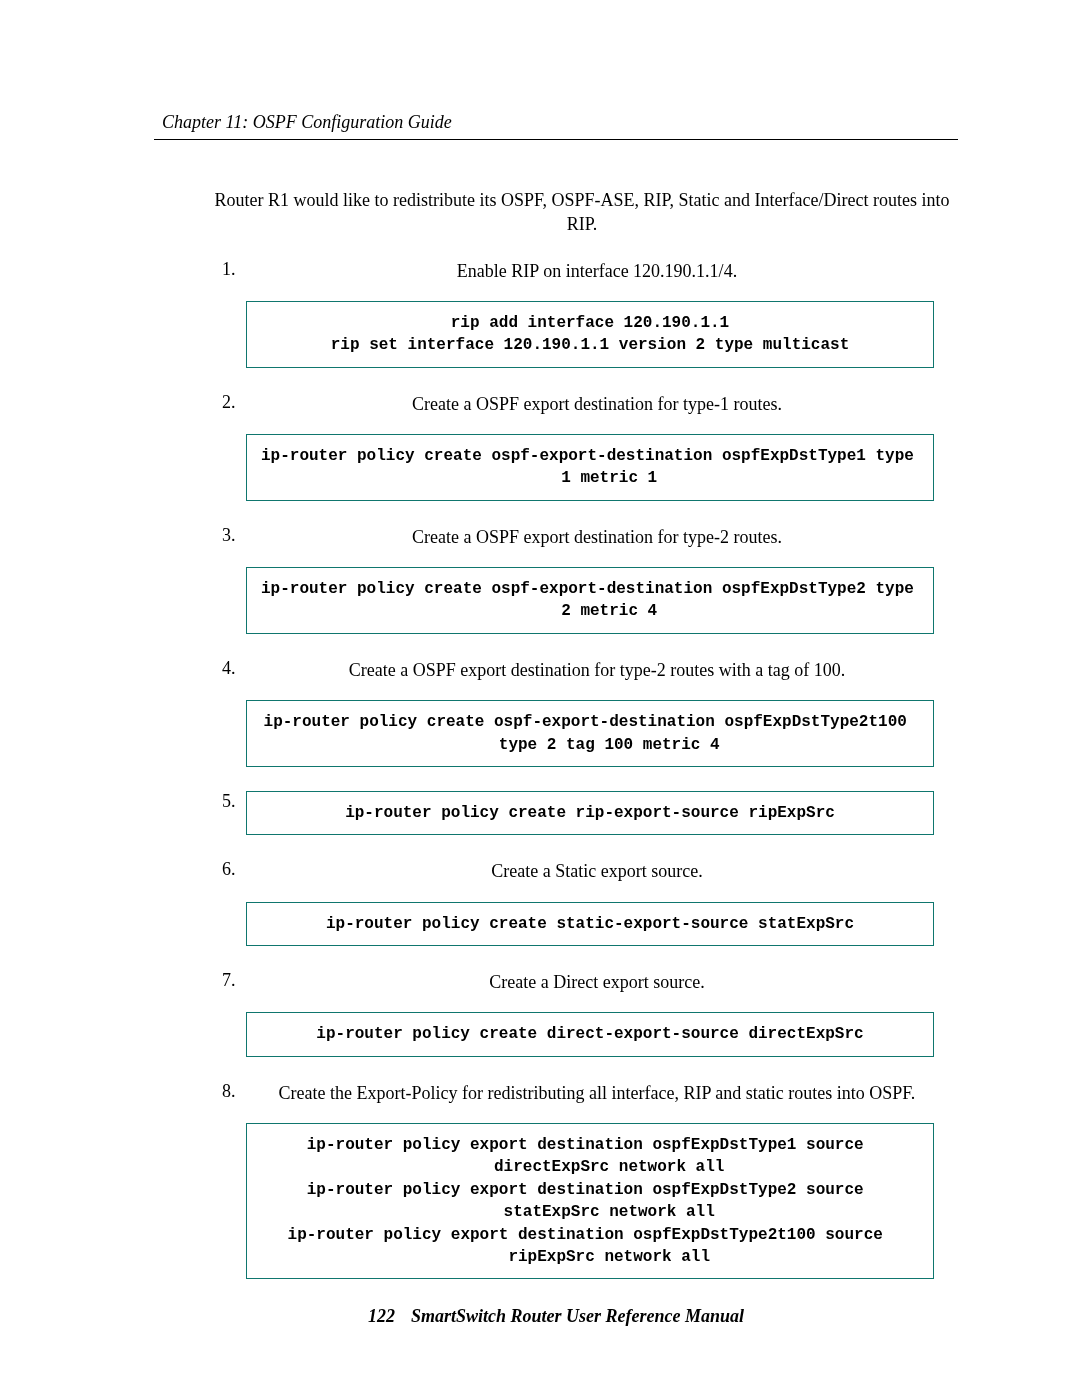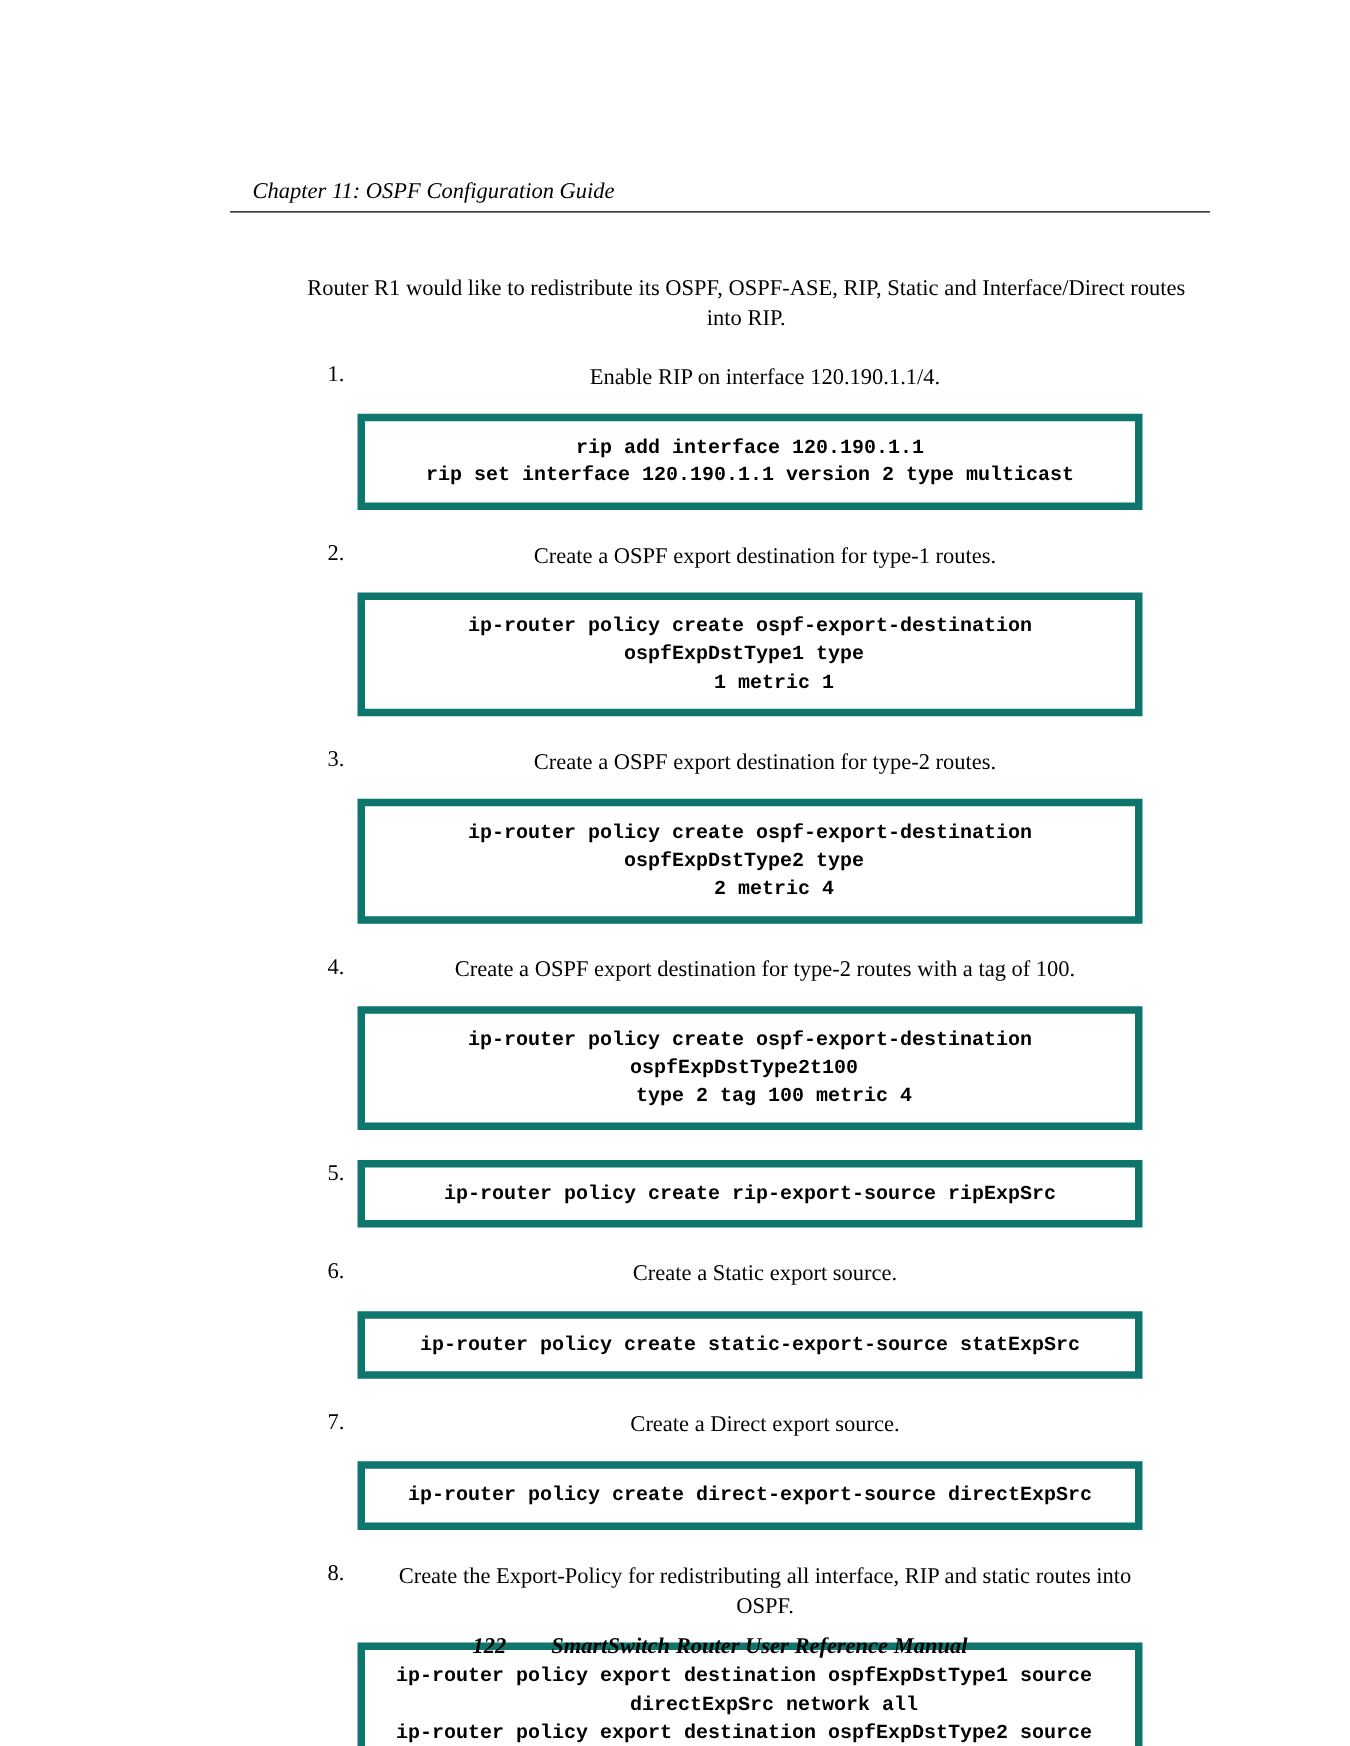--- a/index.html
+++ b/index.html
@@ -1,16 +1,16 @@
 <!DOCTYPE html>
 <html><head>
   <meta charset="utf-8">
   <style>
     * {
-      margin: 18px;
+      margin: 8px;
       padding: 0;
       box-sizing: border-box;
     }
     body {
       width: 1080px;
       height: 1397px;
       background: #ffffff;
       font-family: "Palatino Linotype", "Book Antiqua", Palatino, Georgia, serif;
       color: #000000;
       padding: 88px 130px 70px 130px;
@@ -49,21 +49,21 @@
       left: 0;
       top: 0;
       font-size: 18px;
     }
     .step-text {
       font-size: 18px;
       line-height: 1.35;
       margin-bottom: 18px;
     }
     .code-box {
-      border: 6px solid #0f766e;
+      border: 1px solid #0f766e;
       padding: 10px 14px;
       font-family: "Courier New", Courier, monospace;
       font-weight: bold;
       font-size: 16px;
       line-height: 1.4;
       white-space: pre-wrap;
       margin-left: -6px;
     }
     .footer {
       position: absolute;

